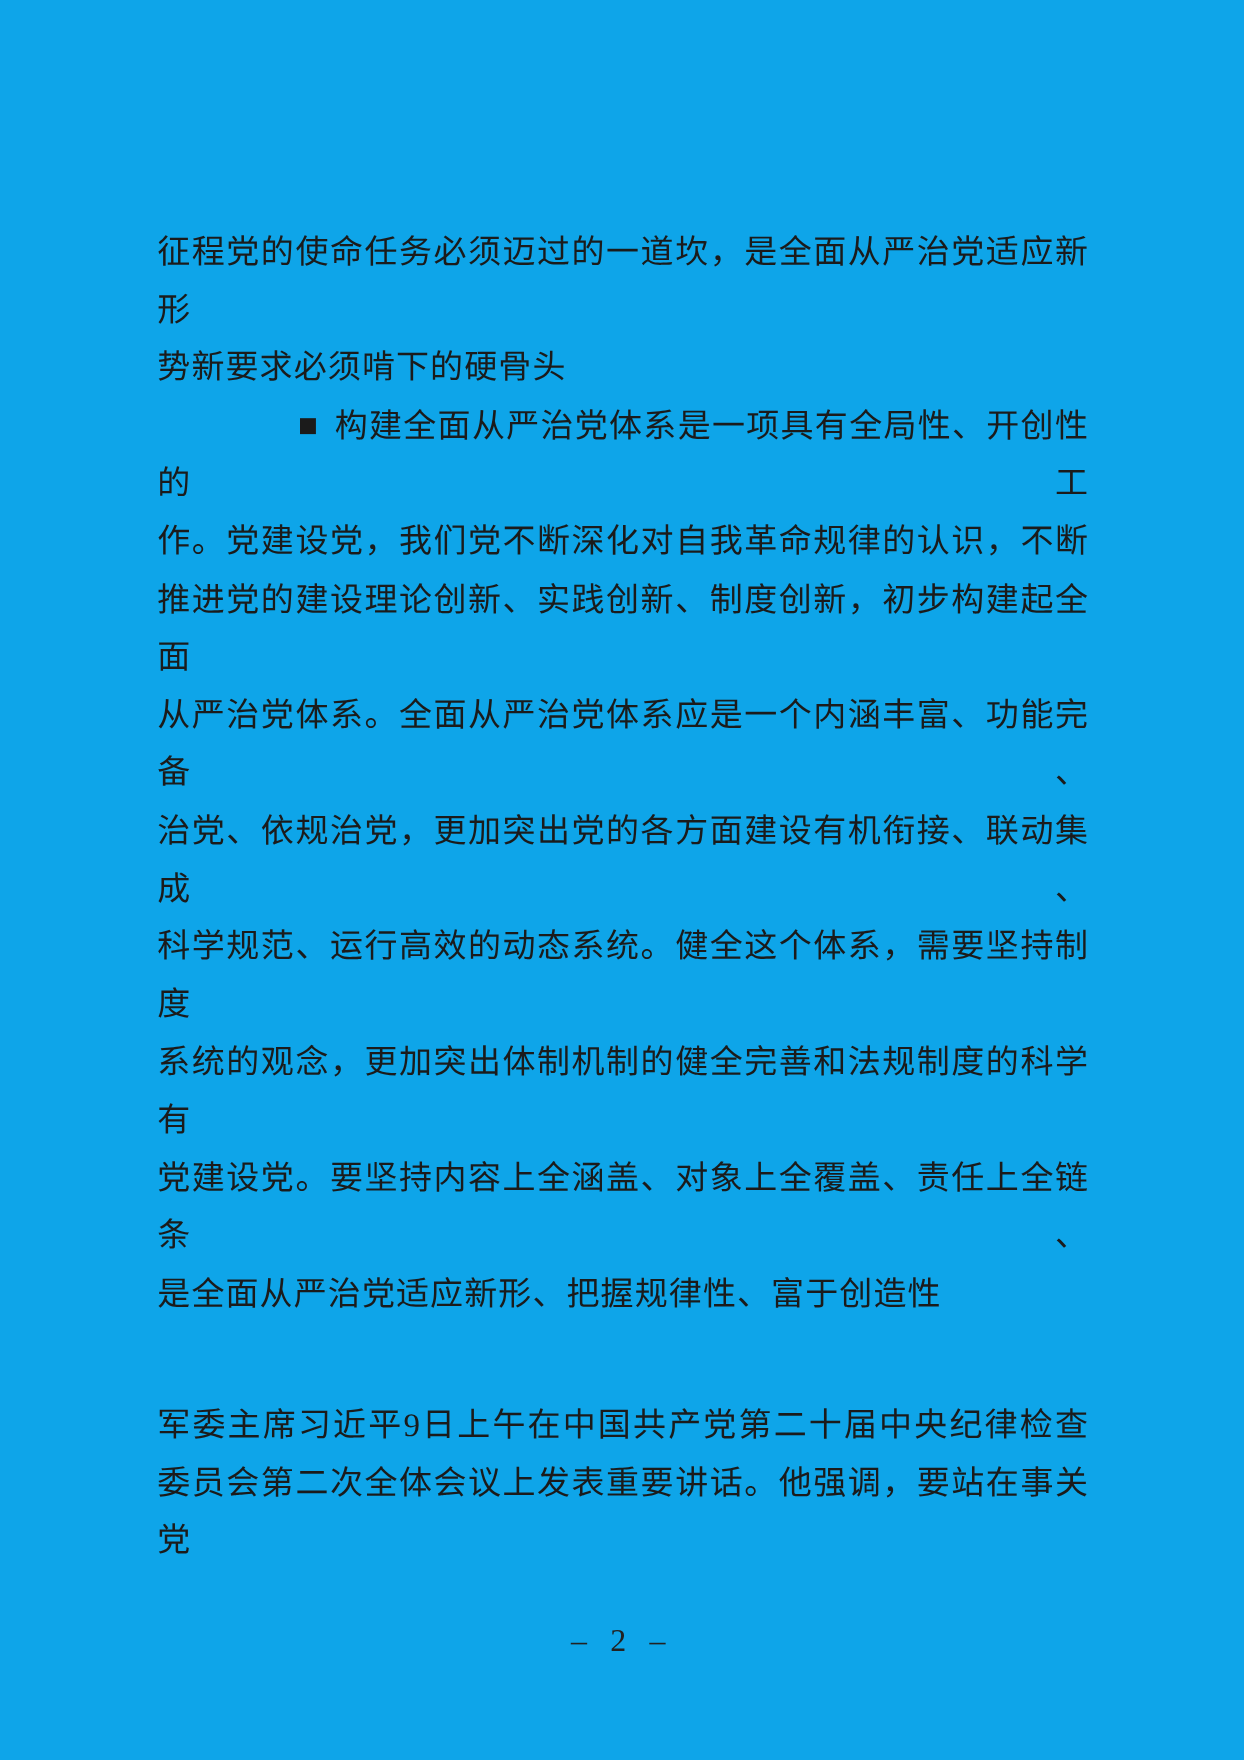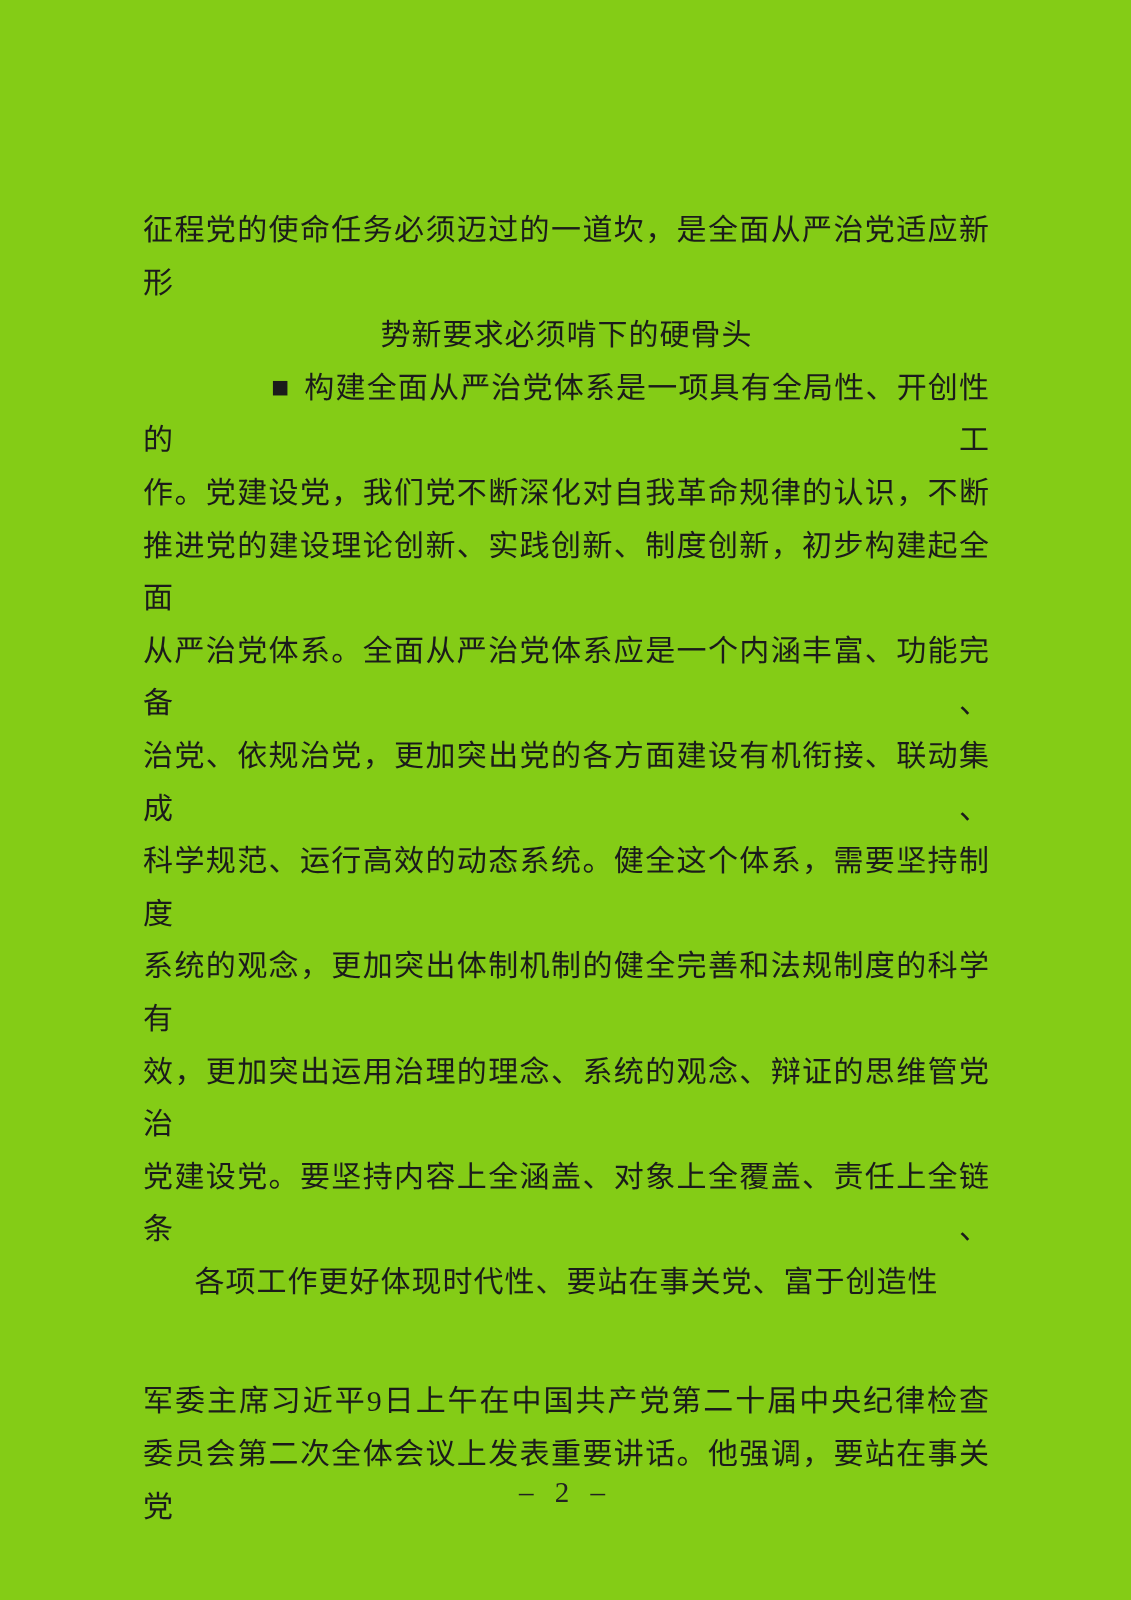--- a/index.html
+++ b/index.html
@@ -5,39 +5,39 @@
   html, body {
     margin: 0;
     padding: 0;
     background: #e8e8e8;
   }
   .page {
     position: relative;
     width: 1131px;
     height: 1600px;
     margin: 0 auto;
-    background: #84cc16;
+    background: #0ea5e9;
     overflow: hidden;
     font-family: "Liberation Serif", "DejaVu Serif", serif;
     color: #1b1b1b;
   }
   .text-block {
     position: absolute;
     left: 143px;
     top: 204px;
     width: 847px;
   }
   .line {
     margin: 0;
     padding: 0;
     font-size: 30px;
     line-height: 52.6px;
     letter-spacing: 1px;
     white-space: nowrap;
-    text-align: center;
+    text-align: left;
   }
   .line.just {
     white-space: normal;
     text-align: justify;
     text-align-last: justify;
   }
   .line.indent {
     text-indent: 64px;
   }
   .bullet {
@@ -69,23 +69,22 @@
     <p class="line just">征程党的使命任务必须迈过的一道坎，是全面从严治党适应新形</p>
     <p class="line">势新要求必须啃下的硬骨头</p>
 
     <p class="line just indent"><span class="bullet">■</span><span>构建全面从严治党体系是一项具有全局性、开创性的工</span></p>
     <p class="line just">作。党建设党，我们党不断深化对自我革命规律的认识，不断</p>
     <p class="line just">推进党的建设理论创新、实践创新、制度创新，初步构建起全面</p>
     <p class="line just">从严治党体系。全面从严治党体系应是一个内涵丰富、功能完备、</p>
     <p class="line just">治党、依规治党，更加突出党的各方面建设有机衔接、联动集成、</p>
     <p class="line just">科学规范、运行高效的动态系统。健全这个体系，需要坚持制度</p>
     <p class="line just">系统的观念，更加突出体制机制的健全完善和法规制度的科学有</p>
-    <p class="line just">效，更加突出运用治理的理念、系统的观念、辩证的思维管党治</p>
     <p class="line just">党建设党。要坚持内容上全涵盖、对象上全覆盖、责任上全链条、</p>
-    <p class="line">各项工作更好体现时代性、要站在事关党、富于创造性</p>
+    <p class="line">是全面从严治党适应新形、把握规律性、富于创造性</p>
 
     <div class="para-gap"></div>
 
     <p class="line just">军委主席习近平9日上午在中国共产党第二十届中央纪律检查</p>
     <p class="line just">委员会第二次全体会议上发表重要讲话。他强调，要站在事关党</p>
 
   </main>
 
   <footer class="page-footer">
     <span>– 2 –</span>

